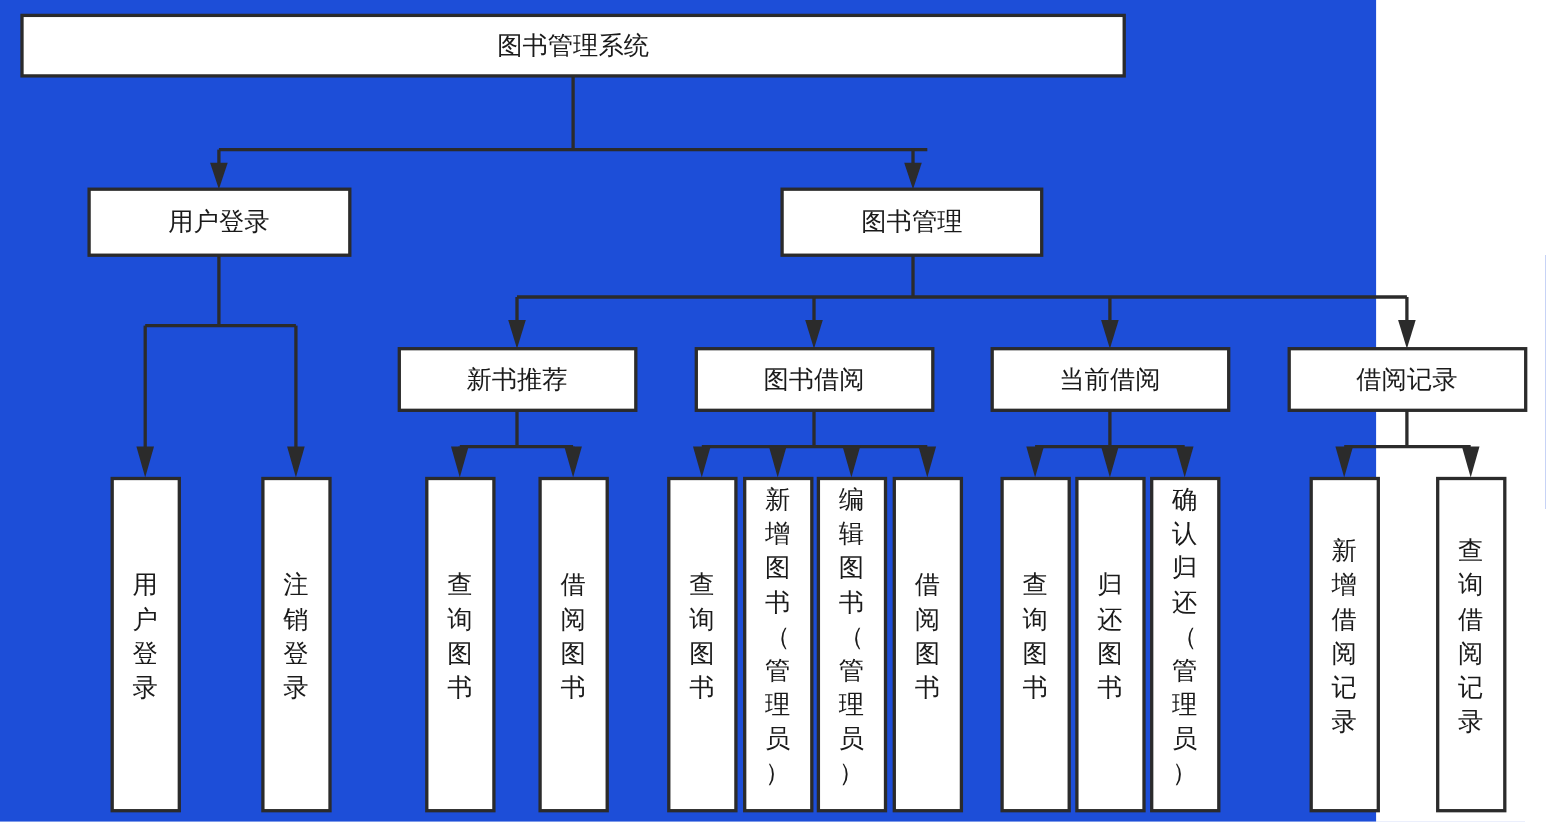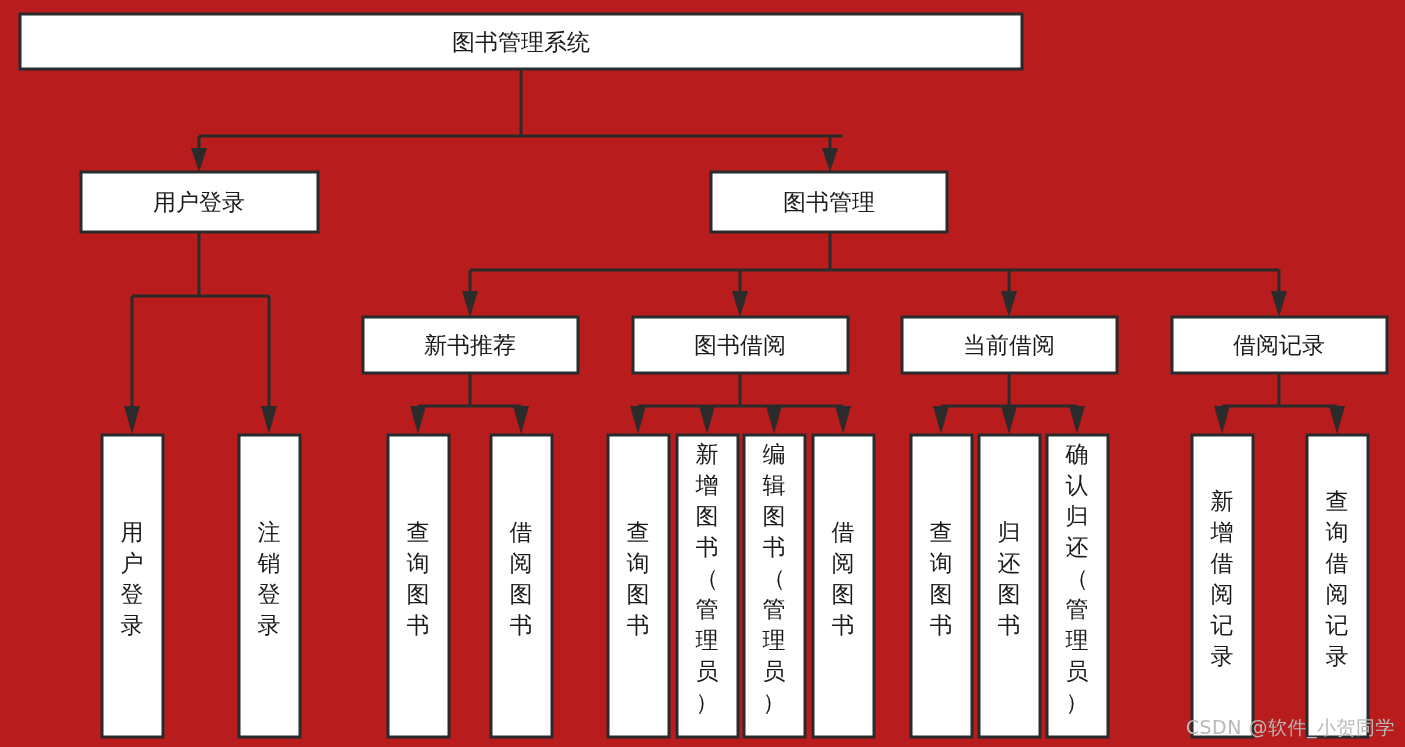--- a/index.html
+++ b/index.html
@@ -9,23 +9,23 @@
     background: #ffffff;
   }
   body {
     width: 1405px;
     height: 747px;
     font-family: "DejaVu Sans", "Liberation Sans", sans-serif;
     overflow: hidden;
   }
   #diagram-root {
     position: relative;
-    width: 1405px;
+    width: 1251px;
     height: 747px;
-    background: #b91c1c;
+    background: #1d4ed8;
   }
   svg#flowchart {
     display: block;
     width: 1405px;
     height: 747px;
   }
   .node-box {
     fill: #ffffff;
     stroke: #2b2b2b;
     stroke-width: 3;
@@ -228,15 +228,14 @@
       <rect class="node-box-leaf" x="1192" y="435" width="61" height="302"></rect>
       <text class="leaf-label" x="1222" y="586"><tspan x="1222" y="508.5">新</tspan><tspan x="1222" y="539.5">增</tspan><tspan x="1222" y="570.5">借</tspan><tspan x="1222" y="601.5">阅</tspan><tspan x="1222" y="632.5">记</tspan><tspan x="1222" y="663.5">录</tspan></text>
     </g>
     <g>
       <rect class="node-box-leaf" x="1307" y="435" width="61" height="302"></rect>
       <text class="leaf-label" x="1337" y="586"><tspan x="1337" y="508.5">查</tspan><tspan x="1337" y="539.5">询</tspan><tspan x="1337" y="570.5">借</tspan><tspan x="1337" y="601.5">阅</tspan><tspan x="1337" y="632.5">记</tspan><tspan x="1337" y="663.5">录</tspan></text>
     </g>
 
   </svg>
 
-  <div class="watermark-text">CSDN @软件_小贺同学</div>
 
 </div>
 
 </body></html>

